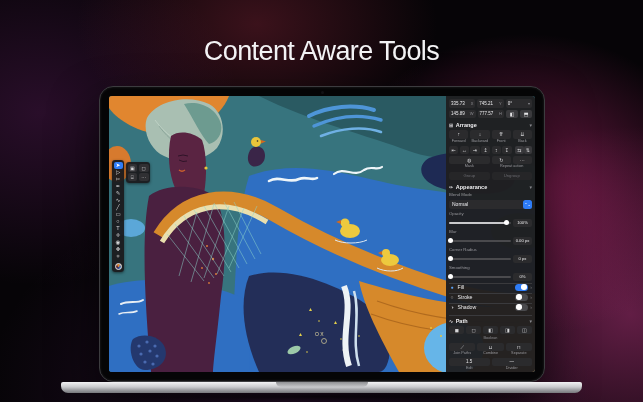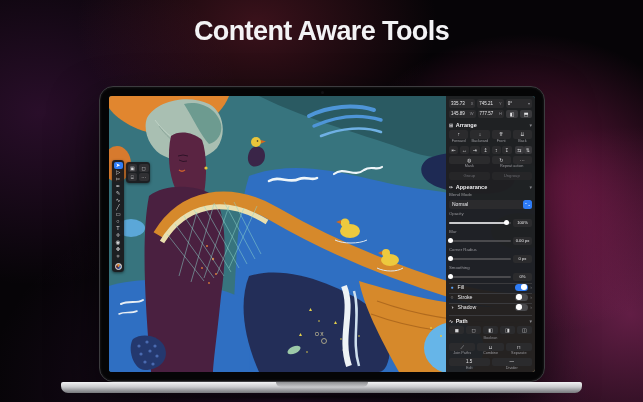--- a/index.html
+++ b/index.html
@@ -9,22 +9,22 @@
     background:
       radial-gradient(260px 210px at 82% 46%, rgba(205,45,125,.52), rgba(205,45,125,0) 72%),
       radial-gradient(300px 260px at 98% 78%, rgba(225,65,155,.42), rgba(225,65,155,0) 72%),
       radial-gradient(250px 170px at 40% 6%,  rgba(145,40,60,.38),  rgba(145,40,60,0) 72%),
       radial-gradient(280px 240px at 6% 28%,  rgba(115,35,115,.32), rgba(115,35,115,0) 72%),
       radial-gradient(420px 300px at 45% 98%, rgba(125,45,135,.28), rgba(125,45,135,0) 72%),
       #060407;
     position:relative;
   }
   .page-title {
-    position:absolute; top:16px; left:0; width:100%;
-    text-align:center; color:#f3f3f5; font-size:27px; font-weight:bold;
+    position:absolute; top:36px; left:0; width:100%;
+    text-align:center; color:#f3f3f5; font-size:27px; font-weight:normal;
     letter-spacing:-0.6px;
   }
   
   .laptop-lid {
     position:absolute; left:99px; top:86px; width:446px; height:296px;
     background:#050506; border:1px solid #3c3c3f; border-radius:14px;
     padding:9px; box-shadow:0 24px 48px rgba(0,0,0,.65), inset 0 0 3px rgba(255,255,255,.12);
   }
   .camera-dot { position:absolute; top:3.5px; left:50%; width:3px; height:3px; margin-left:-1.5px;
     border-radius:50%; background:#121215; }

